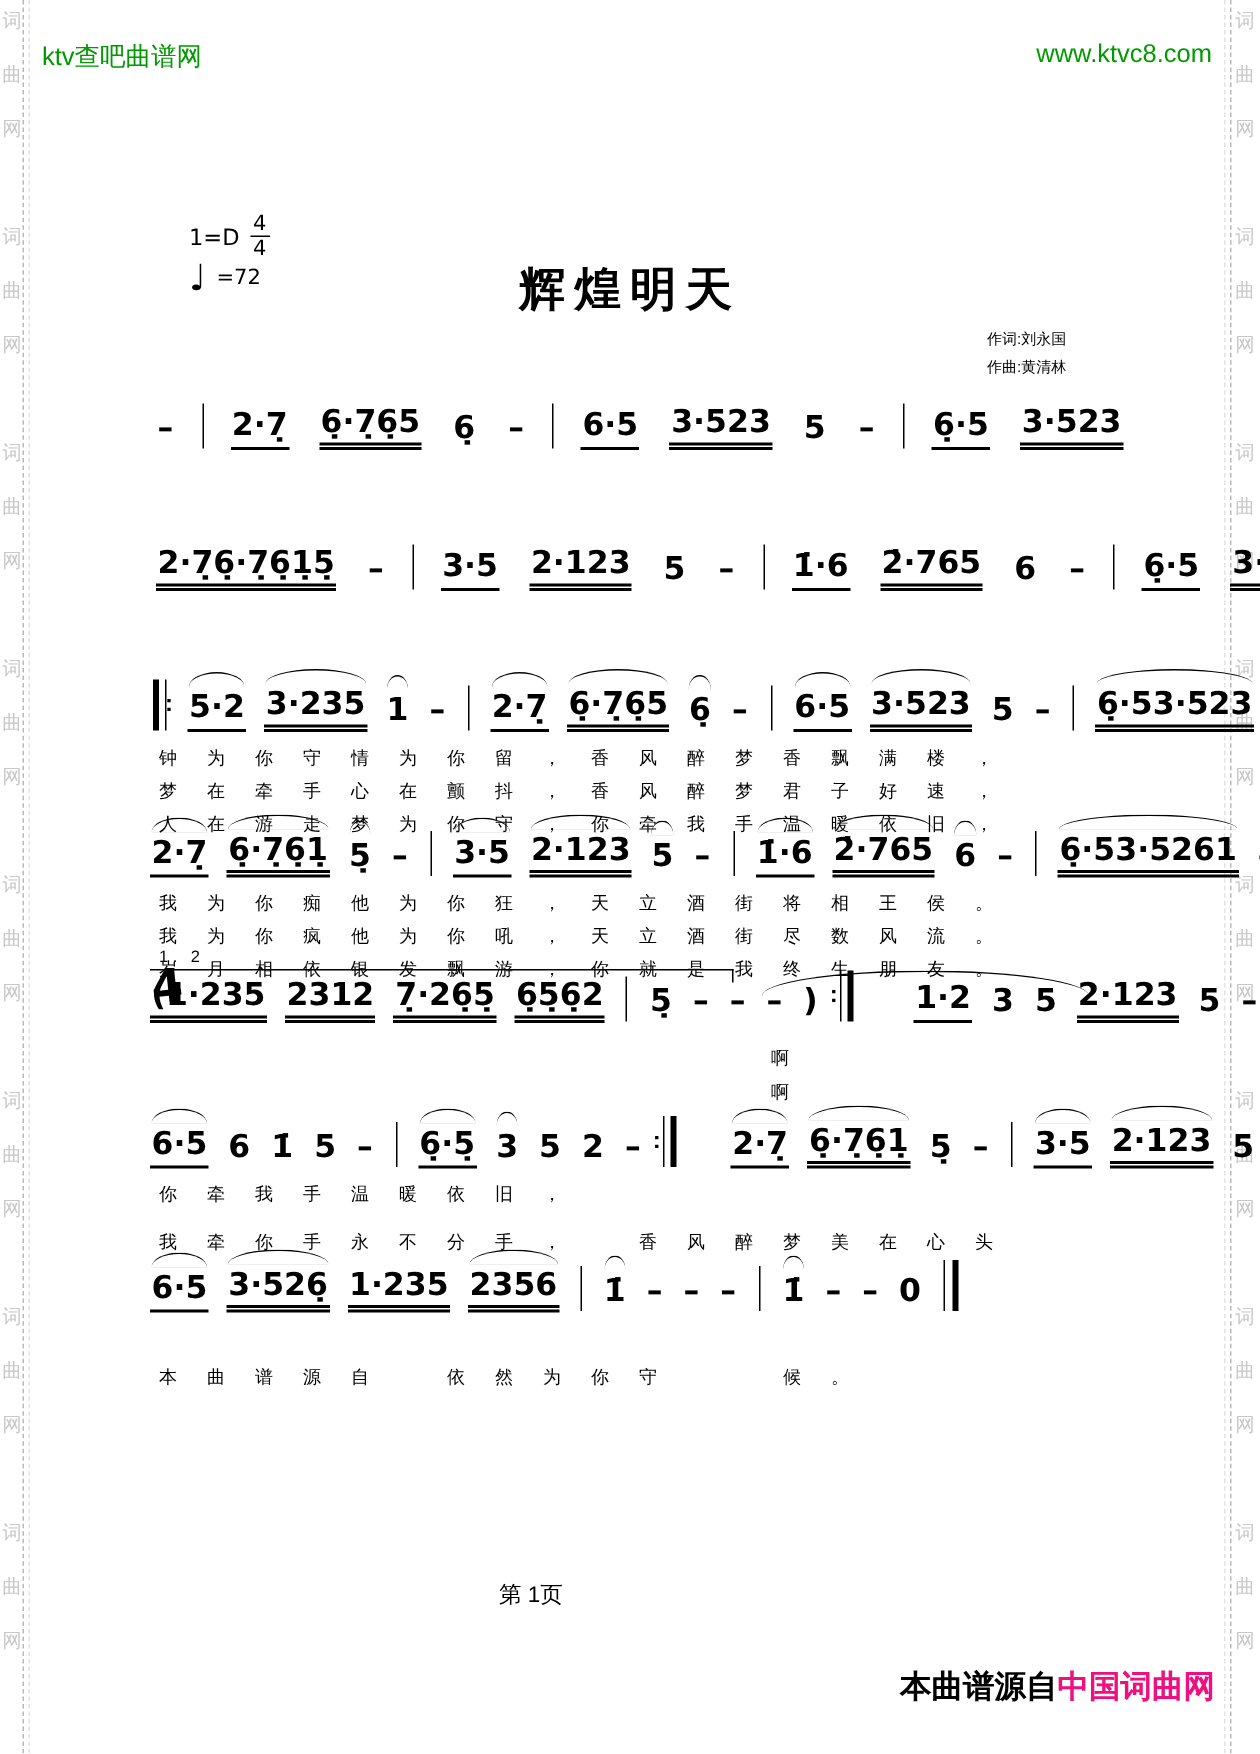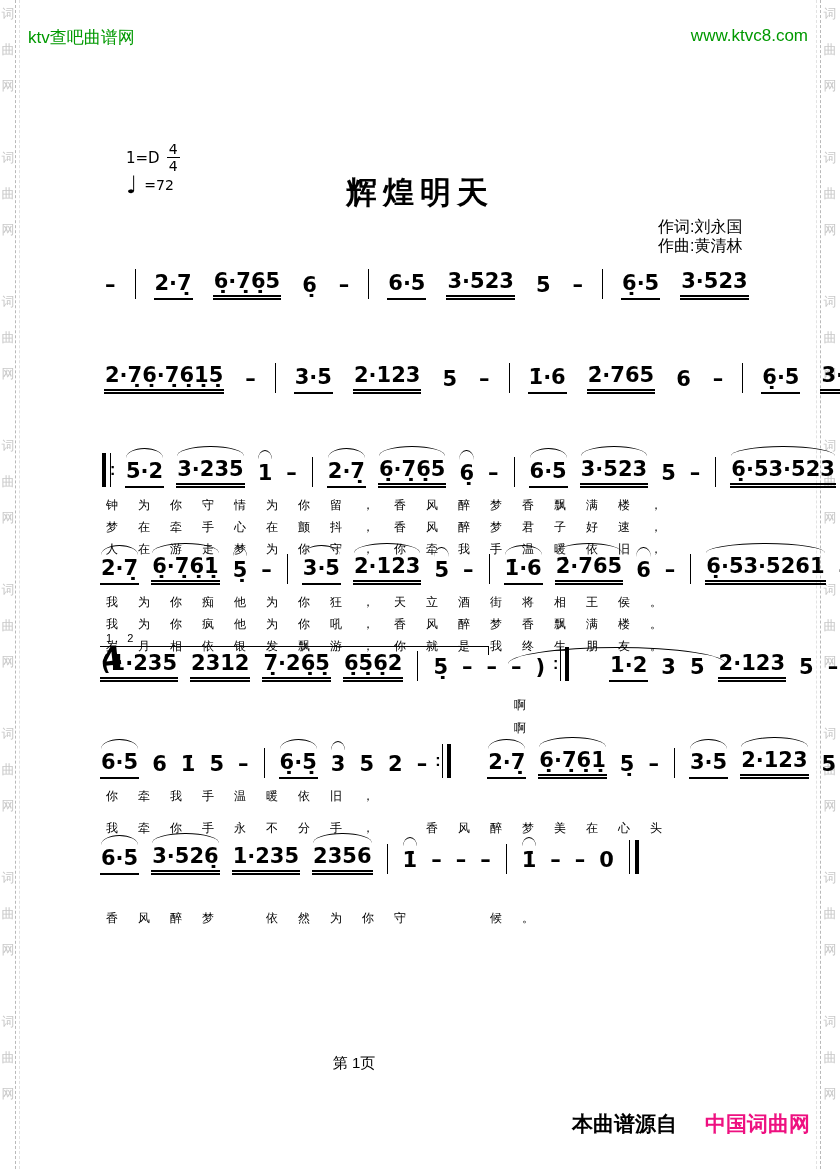--- a/index.html
+++ b/index.html
@@ -24,21 +24,21 @@
   .meta-row{display:flex;align-items:center;gap:7px;font-size:15px;}
   .frac{display:inline-flex;flex-direction:column;align-items:center;font-size:14px;line-height:14px;}
   .frac .ft{border-bottom:1px solid #000;padding:0 2px 1px;}
   .frac .fb{padding-top:1px;}
   .tempo{margin-top:2px;}
   .qnote{font-size:24px;line-height:20px;}
   .tval{font-size:14px;text-align:center;}
   
   .title{position:absolute;left:50%;transform:translateX(-50%);top:172px;
          font-size:31px;font-weight:bold;letter-spacing:6px;white-space:nowrap;}
-  .credits{position:absolute;left:658px;top:217px;font-size:16px;line-height:19px;}
+  .credits{position:absolute;left:658px;top:217px;font-size:10px;line-height:19px;}
   
   .mline{position:absolute;left:94px;height:40px;display:flex;align-items:flex-end;white-space:nowrap;}
   #ml1{top:260px}#ml2{top:354px}#ml3{top:448px}#ml4{top:545px}#ml5{top:642px}#ml6{top:739px}#ml7{top:835px}
   .note{position:relative;font-family:"DejaVu Sans",sans-serif;font-weight:bold;font-size:21px;
         line-height:24px;margin:0 6px;padding:0 1px 3px;}
   #ml1 .note,#ml2 .note{margin:0 10px;}
   .u1{border-bottom:2px solid #000;}
   .u2{border-bottom:5px double #000;padding-bottom:2px;}
   .s::before{content:"";position:absolute;left:1px;right:1px;top:-11px;height:9px;
              border-top:1.5px solid #000;border-radius:50% 50% 0 0 / 100% 100% 0 0;}
@@ -60,21 +60,21 @@
              border-top:1.5px solid #000;border-radius:50% 50% 0 0 / 100% 100% 0 0;}
   
   .lyr{position:absolute;font-size:12px;letter-spacing:20px;white-space:nowrap;}
   .lyr0{top:497px;left:106px}.lyr1{top:519px;left:106px}.lyr2{top:541px;left:106px}
   .lyr3{top:594px;left:106px}.lyr4{top:616px;left:106px}.lyr5{top:638px;left:106px}
   .lyr6{top:788px;left:106px}.lyr7{top:820px;left:106px}.lyr8{top:910px;left:106px}
   .lyr9{top:697px;left:514px;letter-spacing:0}.lyr10{top:720px;left:514px;letter-spacing:0}
   
   .pageno{position:absolute;top:1054px;left:0;width:708px;text-align:center;font-size:15px;}
   .footer{position:absolute;top:1110px;right:30px;font-size:21px;font-weight:bold;white-space:nowrap;}
-  .footer .src{margin-left:28px;}
+  .footer .src{margin-left:0;}
 </style>
 </head>
 <body>
 
 <div class="page">
 
   <div class="vline vl2"></div>
   <div class="vline vl1"></div>
   <div class="vline vr2"></div>
   <div class="vline vr1"></div>
@@ -291,25 +291,25 @@
     <span>1. 2</span>
   </div>
   <div class="artifact">4</div>
   <div class="long-slur"></div>
 
   <div id="lyrics-layer">
       <div class="lyr lyr0">钟为你守情为你留，香风醉梦香飘满楼，</div>
       <div class="lyr lyr1">梦在牵手心在颤抖，香风醉梦君子好速，</div>
       <div class="lyr lyr2">人在游走梦为你守，你牵我手温暖依旧，</div>
       <div class="lyr lyr3">我为你痴他为你狂，天立酒街将相王侯。</div>
-      <div class="lyr lyr4">我为你疯他为你吼，香风醉梦香飘满楼。</div>
+      <div class="lyr lyr4">我为你疯他为你吼，天立酒街尽数风流。</div>
       <div class="lyr lyr5">岁月相依银发飘游，你就是我终生朋友。</div>
       <div class="lyr lyr6">你牵我手温暖依旧，</div>
       <div class="lyr lyr7">我牵你手永不分手，　香风醉梦美在心头</div>
-      <div class="lyr lyr8">香风醉梦　依然为你守　　候。</div>
+      <div class="lyr lyr8">本曲谱源自　依然为你守　　候。</div>
       <div class="lyr lyr9">啊</div>
       <div class="lyr lyr10">啊</div>
     </div>
 
   <div class="pageno">第 1页</div>
 
   <div class="footer">
     <span>本曲谱源自</span><span class="src" style="color: rgb(238, 16, 128);">中国词曲网</span>
   </div>
 

